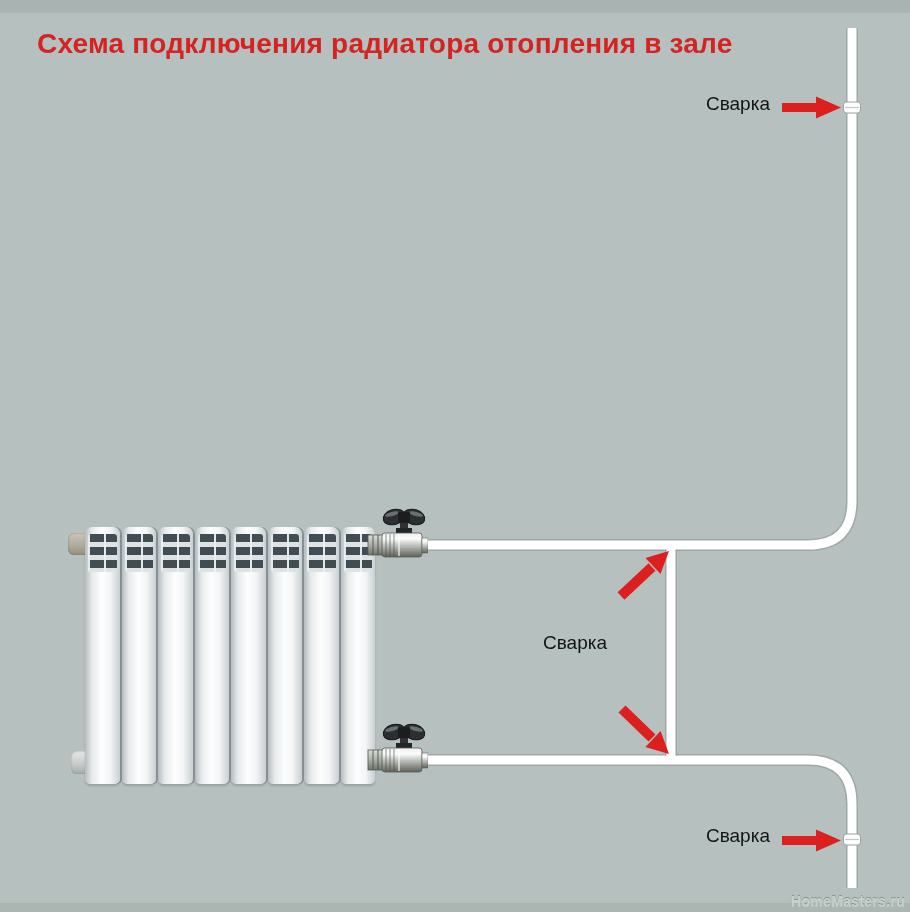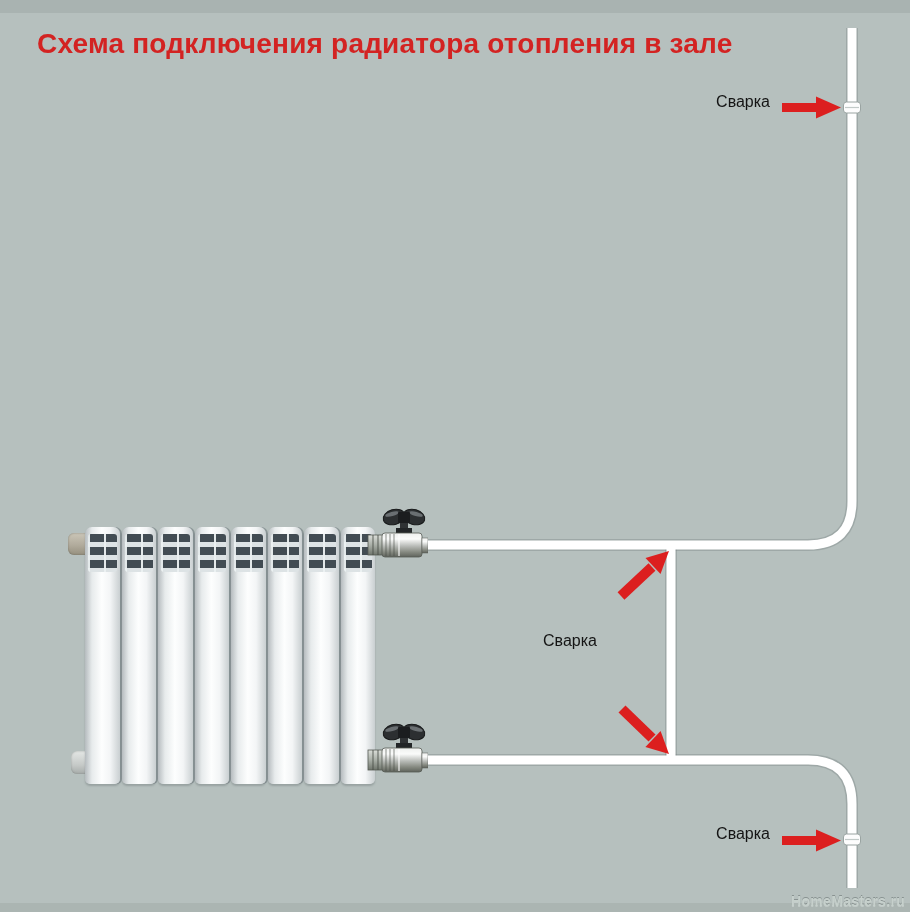--- a/index.html
+++ b/index.html
@@ -21,21 +21,21 @@
   .bottom-band{
     position:absolute;left:0;bottom:0;width:100%;height:9px;
     background:rgba(158,168,165,.45);
   }
   .title{
     position:absolute;left:37px;top:28px;
     font-size:28px;font-weight:bold;color:#d32322;
     letter-spacing:.2px;white-space:nowrap;
   }
   .weld-label{
-    position:absolute;font-size:16px;color:#141414;white-space:nowrap;
+    position:absolute;font-size:19px;color:#141414;white-space:nowrap;
   }
   .weld-label.top{left:600px;top:93px;width:170px;text-align:right;}
   .weld-label.mid{left:543px;top:632px;}
   .weld-label.bottom{left:600px;top:825px;width:170px;text-align:right;}
   .pipes-overlay{
     position:absolute;left:0;top:0;width:910px;height:912px;
     pointer-events:none;
   }
   
   .radiator{

